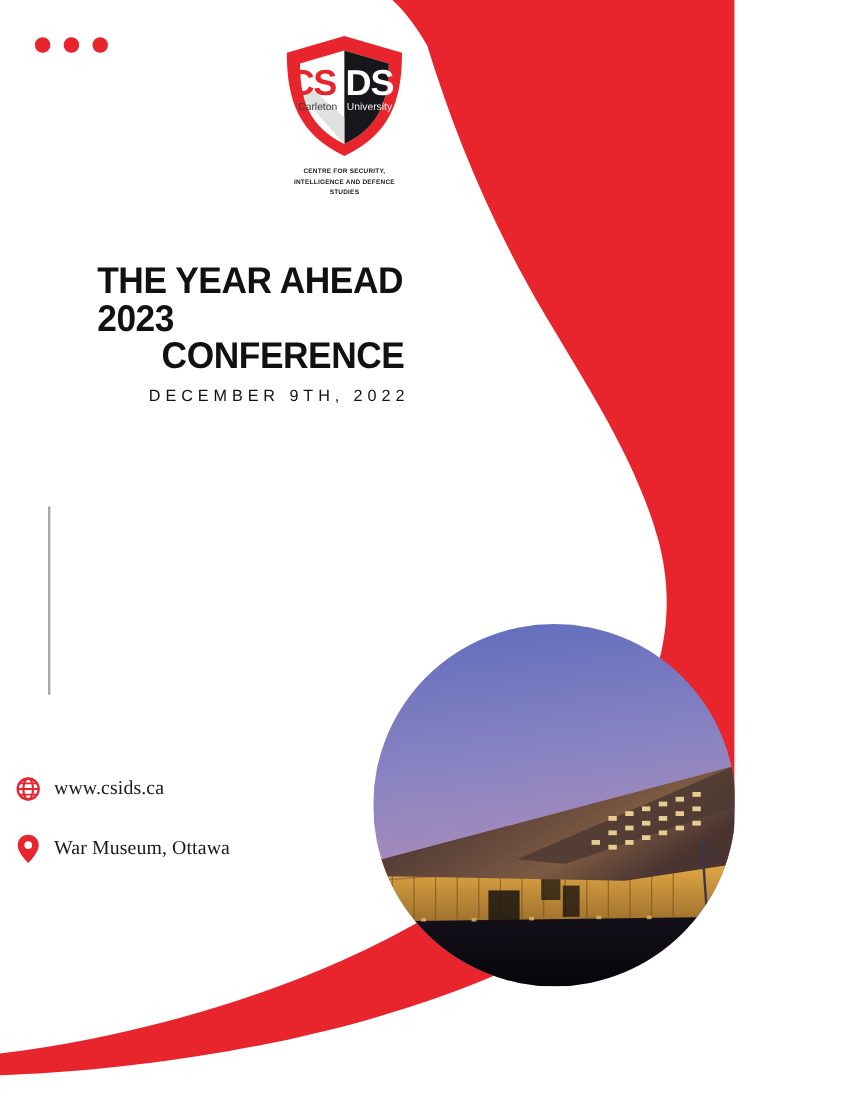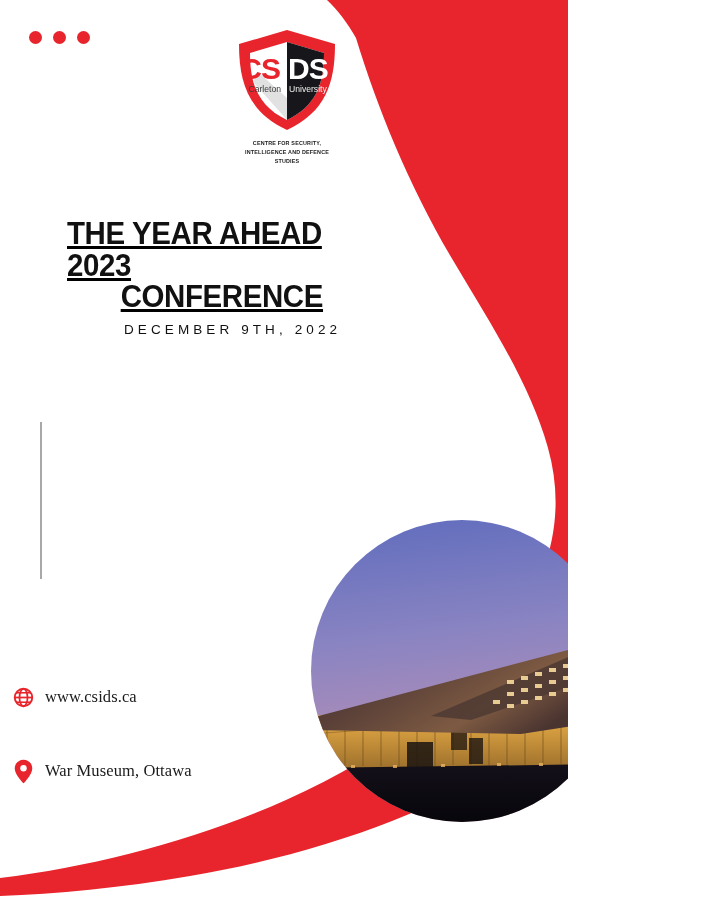--- a/index.html
+++ b/index.html
@@ -5,21 +5,21 @@
   html, body {
     margin: 0;
     padding: 0;
     background: #ffffff;
   }
   body {
     font-family: "Liberation Sans", sans-serif;
   }
   #poster {
     position: relative;
-    width: 568px;
+    width: 612px;
     height: 924px;
     background: #ffffff;
     overflow: hidden;
   }
 
   
   #bg-swoosh {
     position: absolute;
     left: 0; top: 0;
     width: 708px; height: 924px;
@@ -64,24 +64,23 @@
     color: #1a1a1a;
     text-transform: uppercase;
     width: 102px;
     margin-left: auto;
     margin-right: auto;
   }
 
   
   #headline-block {
     position: absolute;
-    left: 67px;
+    left: 81px;
     top: 218px;
     width: 330px;
-    text-decoration: underline;
   }
   #conference-title {
     margin: 0;
     font-family: "Liberation Sans", sans-serif;
     font-weight: bold;
     font-size: 31px;
     line-height: 1.02;
     letter-spacing: -0.4px;
     color: #111111;
     text-transform: uppercase;
@@ -124,21 +123,20 @@
     left: 12px;
     top: 640px;
     width: 260px;
   }
   .contact-row {
     display: flex;
     align-items: center;
     gap: 11px;
     height: 34px;
     margin-bottom: 16px;
-    margin-top: 40px;
   }
   .contact-icon {
     width: 22px;
     height: 24px;
     flex: 0 0 22px;
     display: flex;
     align-items: center;
     justify-content: center;
   }
   .contact-text {

